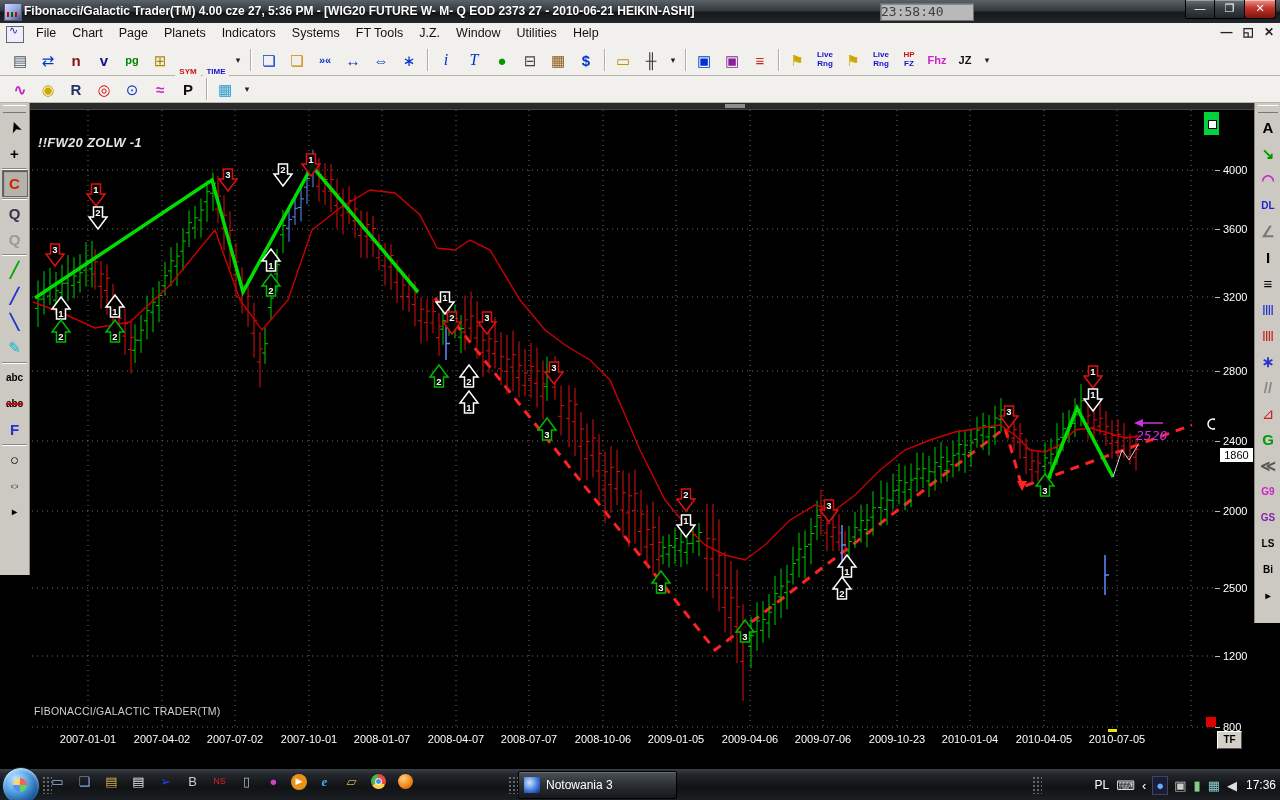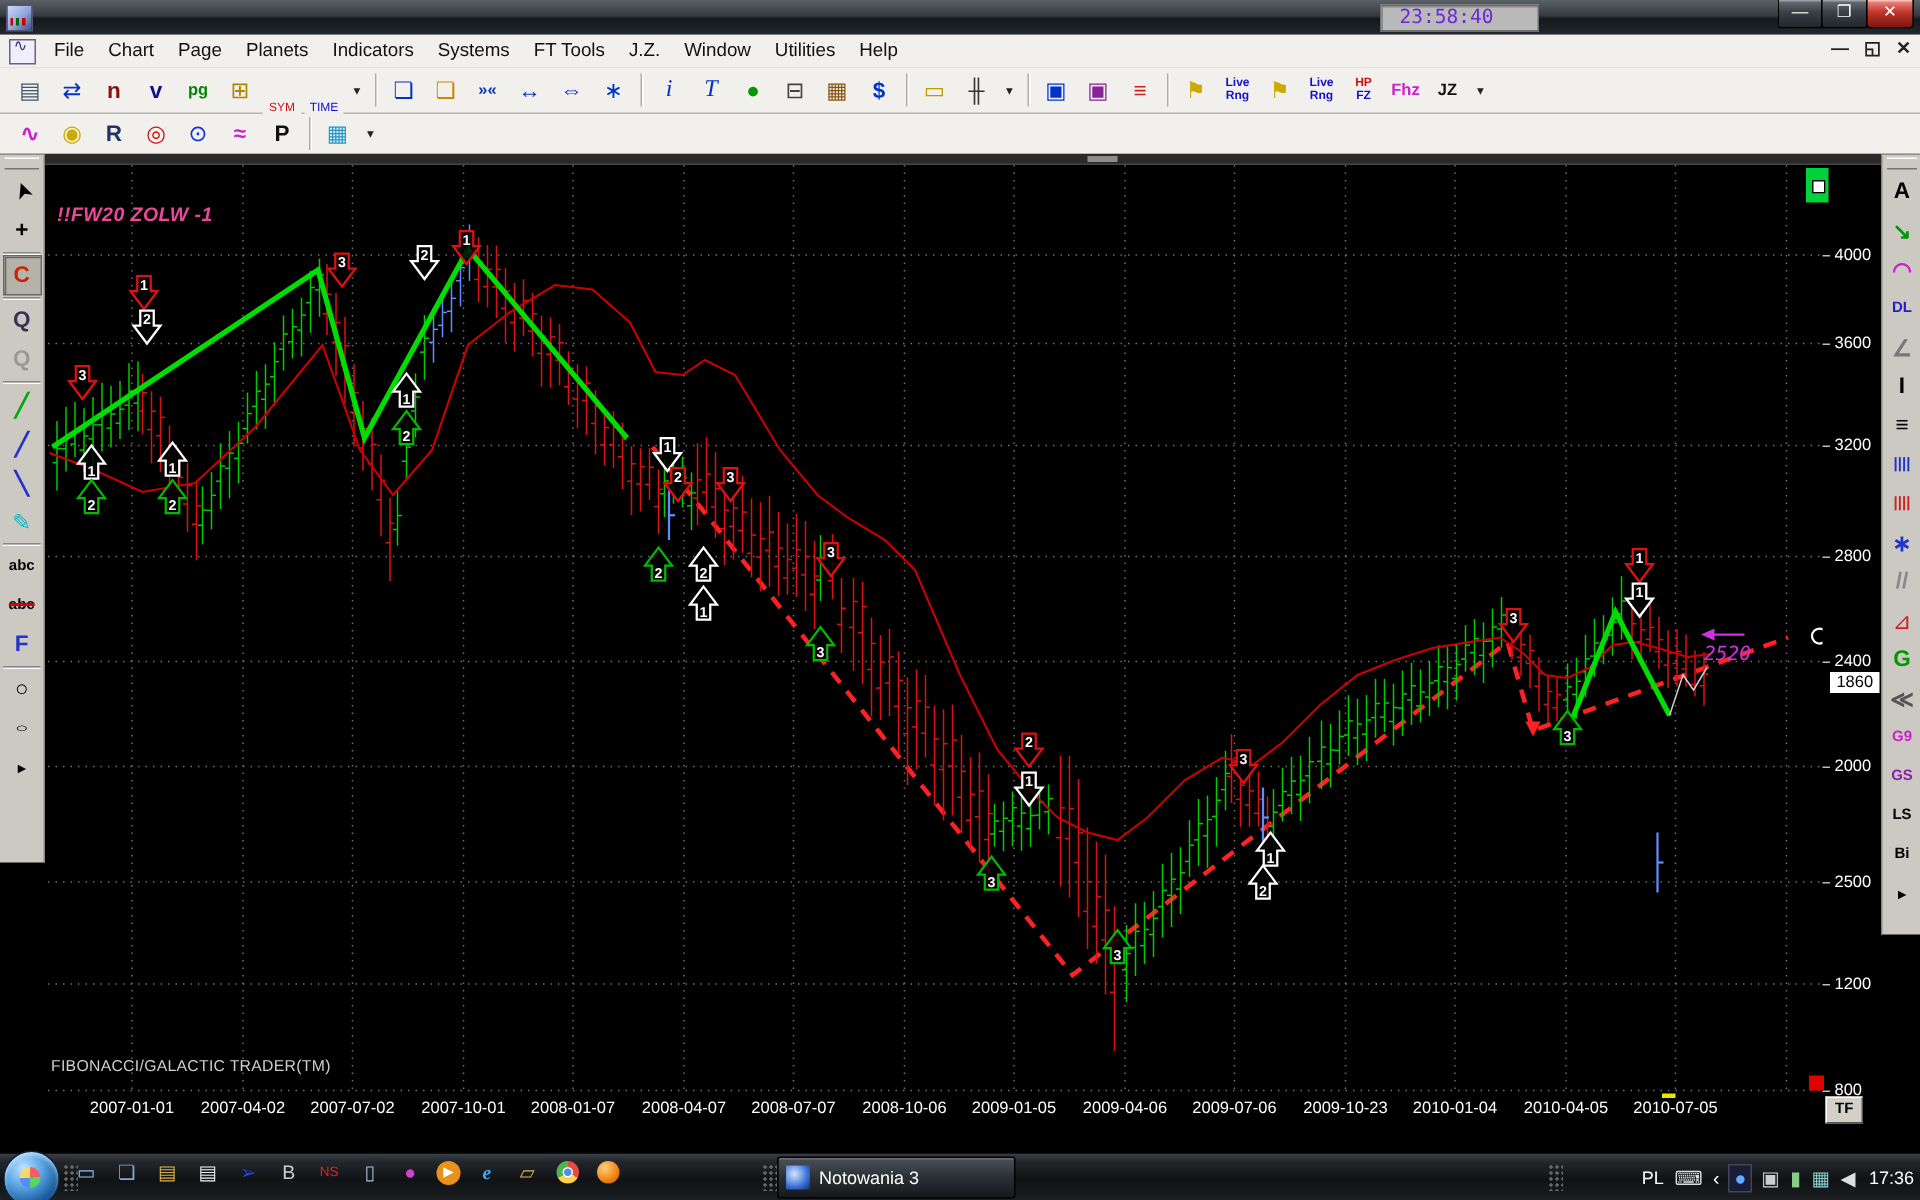--- a/index.html
+++ b/index.html
@@ -8,23 +8,23 @@
   
   #titlebar{position:absolute;left:0;top:0;width:1280px;height:23px;
     background:linear-gradient(#5a6167 0%,#343a40 45%,#15181b 55%,#23282c 100%);
     border-bottom:1px solid #000;}
   #app-icon{position:absolute;left:4px;top:3px;width:16px;height:16px;border:1px solid #557;
     background:linear-gradient(135deg,#cfd8ff 0%,#8fa3d8 55%,#3d4f88 100%);}
   #app-icon:after{content:"";position:absolute;left:2px;top:8px;width:10px;height:5px;
     background:linear-gradient(90deg,#c00 0 2px,transparent 2px 4px,#060 4px 6px,transparent 6px 8px,#c00 8px 10px);}
   #title-text{position:absolute;left:24px;top:4px;color:#fff;font-size:12px;font-weight:bold;
     white-space:nowrap;text-shadow:0 1px 1px #000;}
-  #title-clock{position:absolute;left:920px;top:3px;width:92px;height:16px;background:#b9b9b9;
-    border:1px solid #707070;box-shadow:inset 1px 1px 0 #888;color:#6d28d9;font-size:13px;
-    font-family:"DejaVu Sans Mono",monospace;line-height:16px;padding-left:12px;}
+  #title-clock{position:absolute;left:880px;top:3px;width:92px;height:16px;background:#b9b9b9;
+    border:1px solid #707070;box-shadow:inset 1px 1px 0 #888;color:#404040;font-size:13px;
+    font-family:"DejaVu Sans Mono",monospace;line-height:16px;padding-left:0;}
   .cap-btn{position:absolute;top:0;height:18px;border:1px solid #000;border-top:none;
     color:#fff;font-size:11px;text-align:center;line-height:17px;
     background:linear-gradient(#6a7076,#3a4046 45%,#22262a);box-shadow:inset 0 1px 0 #9aa0a6;}
   #btn-min{left:1185px;width:28px;border-radius:0 0 2px 2px;}
   #btn-restore{left:1214px;width:29px;border-radius:0 0 2px 2px;}
   #btn-close{left:1244px;width:30px;border-radius:0 0 3px 3px;
     background:linear-gradient(#f0918a,#c1362c 45%,#7e150d);box-shadow:inset 0 1px 0 #f8c0ba;}
   
   #menubar{position:absolute;left:0;top:23px;width:1280px;height:22px;background:#f2f0ed;
     border-bottom:1px solid #b8b5ae;}
@@ -37,21 +37,21 @@
     font-size:12px;font-weight:bold;}
   
   .toolbar{position:absolute;left:0;width:1280px;background:#f2f0ed;border-bottom:1px solid #b8b5ae;
     display:flex;align-items:center;padding-left:6px;box-sizing:border-box;}
   #toolbar1{top:45px;height:31px;}
   #toolbar2{top:76px;height:27px;}
   .tb-btn{min-width:24px;height:23px;margin:0 1px;display:flex;flex-direction:column;
     align-items:center;justify-content:center;font-size:15px;line-height:1;cursor:default;
     border:1px solid transparent;background:#f2f0ed;}
   .tb-sep{width:1px;height:22px;background:#b0ada6;margin:0 4px;box-shadow:1px 0 0 #fff;}
-  .tb-tiny{font-size:8px;font-weight:normal;letter-spacing:0;margin-top:23px;}
+  .tb-tiny{font-size:8px;font-weight:bold;letter-spacing:0;margin-top:23px;}
   .tb-lines{font-size:8px;font-weight:bold;line-height:1.1;text-align:left;}
   .tb-narrow{min-width:12px;font-size:9px;color:#222;}
   .tb-bold{font-weight:bold;}
   .tb-italic{font-style:italic;font-family:"Liberation Serif",serif;font-size:16px;}
   
   #main{position:absolute;left:0;top:103px;width:1280px;height:665px;background:#000;}
   .palette{position:absolute;top:0;background:#ccc9c2;border-right:1px solid #8a877f;}
   #left-palette{left:0;width:29px;height:472px;}
   #right-palette{left:1254px;width:26px;height:520px;border-left:1px solid #8a877f;border-right:none;}
   .pal-handle{height:6px;margin:2px 3px;border-top:1px solid #fff;border-bottom:1px solid #777;}
@@ -61,21 +61,21 @@
   .pal-sep{height:1px;background:#888;margin:2px 2px;box-shadow:0 1px 0 #fff;}
   .pal-small{font-size:10px;font-weight:bold;}
   .pal-strike{text-decoration:line-through;text-decoration-color:#d00;text-decoration-thickness:2px;}
   .pal-flat{transform:scaleY(.55);}
   
   #chart-region{position:absolute;left:30px;top:0;width:1224px;height:665px;background:#000;}
   #chart-scrollstrip{position:absolute;left:0;top:0;width:1224px;height:6px;background:#2a2a2a;
     border-bottom:1px solid #444;}
   #chart-scrollthumb{position:absolute;left:695px;top:1px;width:20px;height:4px;background:#8d8d8d;}
   #plot{position:absolute;left:2px;top:7px;}
-  #symbol-label{position:absolute;left:8px;top:32px;color:#ec4899;font-size:13px;font-weight:bold;
+  #symbol-label{position:absolute;left:8px;top:32px;color:#e5e5e5;font-size:13px;font-weight:bold;
     font-style:italic;letter-spacing:.3px;}
   #watermark{position:absolute;left:4px;top:602px;color:#cfcfcf;font-size:10.5px;letter-spacing:.2px;}
   #price-axis{position:absolute;left:1185px;top:0;width:39px;height:640px;}
   .ytick-label{position:absolute;left:8px;color:#fff;font-size:11px;}
   .ytick-dash{position:absolute;left:0px;width:5px;height:1px;background:#bbb;}
   #price-box{position:absolute;left:5px;width:33px;height:14px;background:#fff;color:#000;
     font-size:11px;text-align:center;line-height:14px;}
   #time-axis{position:absolute;left:0;top:630px;width:1224px;height:16px;}
   .xtick-label{position:absolute;top:0;width:84px;text-align:center;color:#fff;font-size:11px;}
   #tf-button{position:absolute;left:1187px;top:628px;width:23px;height:16px;background:#d4d0c8;
@@ -115,20 +115,21 @@
   .dotgrid{width:10px;height:18px;background:radial-gradient(circle,#666 1px,transparent 1.2px);
     background-size:4px 4px;margin:0 2px;}
 </style>
 </head>
 <body>
 
 <div id="screen">
 
   <div id="titlebar">
     <div id="app-icon"></div>
+    <div id="title-text">Fibonacci/Galactic Trader(TM) 4.00 cze 27,  5:36 PM - [WIG20 FUTURE W- M- Q EOD  2373    27 - 2010-06-21 HEIKIN-ASHI]</div>
     <div id="title-clock">23:58:40</div>
     <div id="btn-min" class="cap-btn">—</div>
     <div id="btn-restore" class="cap-btn">❐</div>
     <div id="btn-close" class="cap-btn">✕</div>
   </div>
 
   <div id="menubar">
     <div id="mdi-icon"></div>
     <div id="menu-items">
         <div class="menu-item">File</div>

